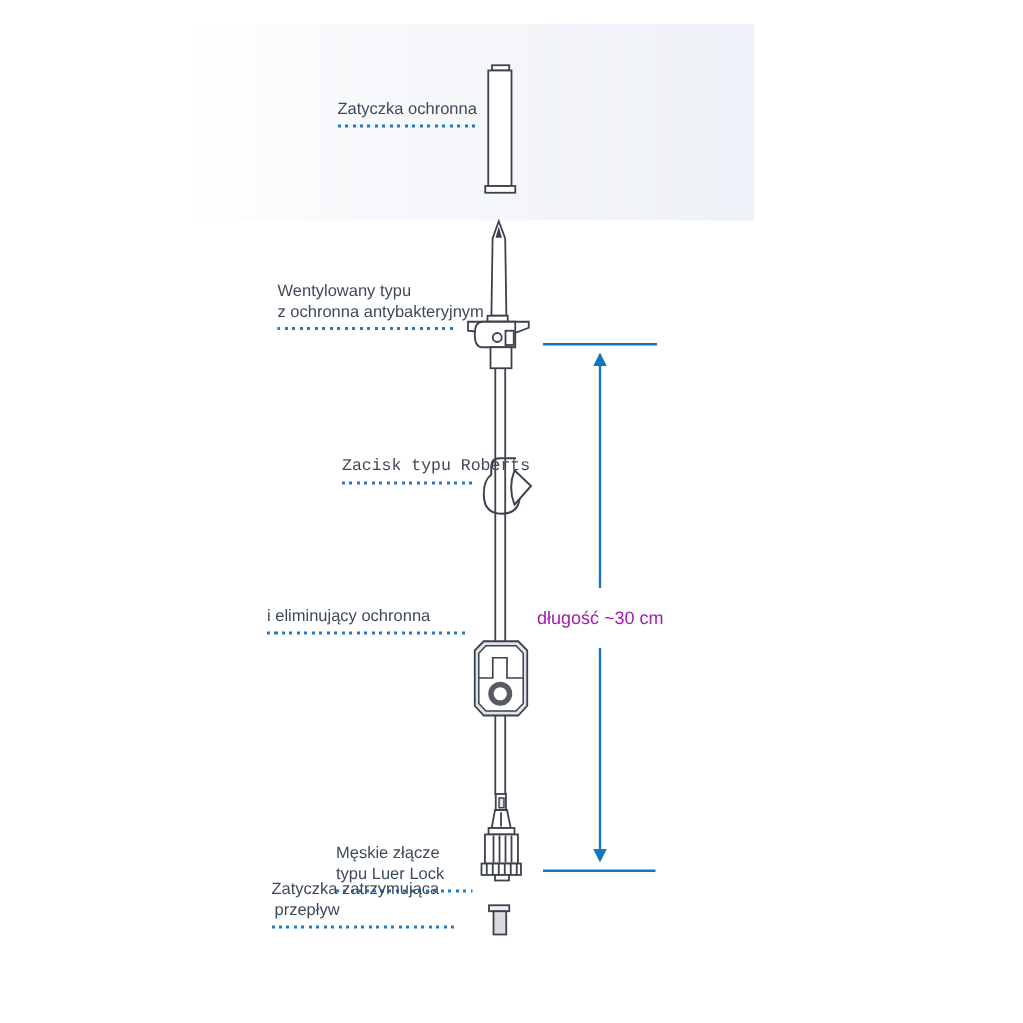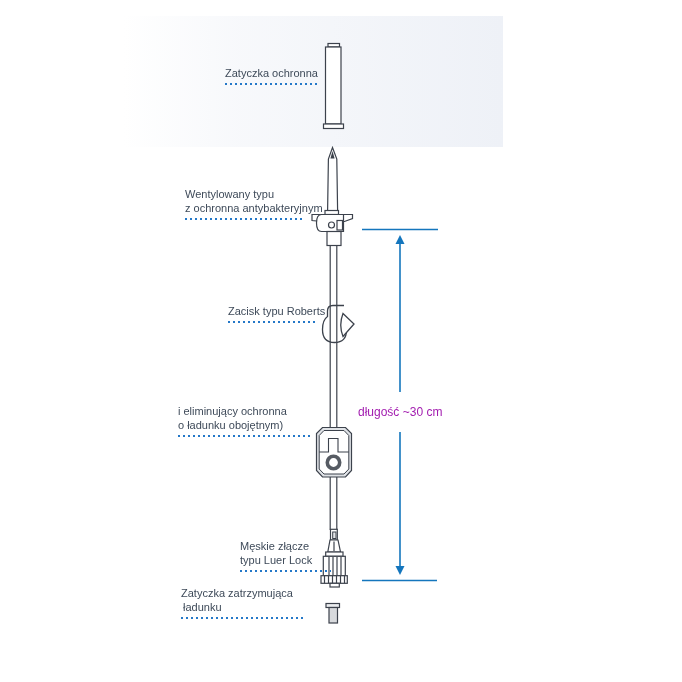--- a/index.html
+++ b/index.html
@@ -111,38 +111,37 @@
     <span class="ln">Zatyczka ochronna</span>
     <div class="dots" style="width:95px"></div>
   </div>
 
   <div class="label" style="left:185px;top:187px;">
     <span class="ln">Wentylowany typu</span>
     <span class="ln">z ochronna antybakteryjnym</span>
     <div class="dots" style="width:119px"></div>
   </div>
 
-  <div class="label" style="left:228px;top:304px;">
+  <div class="label" style="left:228px;top:304px;font-family:Liberation Mono, monospace;">
     <span class="ln">Zacisk typu Roberts</span>
     <div class="dots" style="width:90px"></div>
   </div>
 
   <div class="label" style="left:178px;top:404px;">
     <span class="ln">i eliminujący ochronna</span>
-    <span class="ln">o ładunku obojętnym)</span>
     <div class="dots" style="width:134px"></div>
   </div>
 
   <div class="dim-label">długość ~30 cm</div>
 
-  <div class="label" style="left:224px;top:539px;margin-left:16px;">
+  <div class="label" style="left:224px;top:562px;">
     <span class="ln">Męskie złącze</span>
     <span class="ln">typu Luer Lock</span>
     <div class="dots" style="width:91px"></div>
   </div>
 
   <div class="label" style="left:181px;top:586px;">
     <span class="ln">Zatyczka zatrzymująca</span>
-    <span class="ln" style="padding-left:2px">ładunku</span>
+    <span class="ln" style="padding-left:2px">przepływ</span>
     <div class="dots" style="width:124px"></div>
   </div>
 
 </div>
 
 </body></html>

